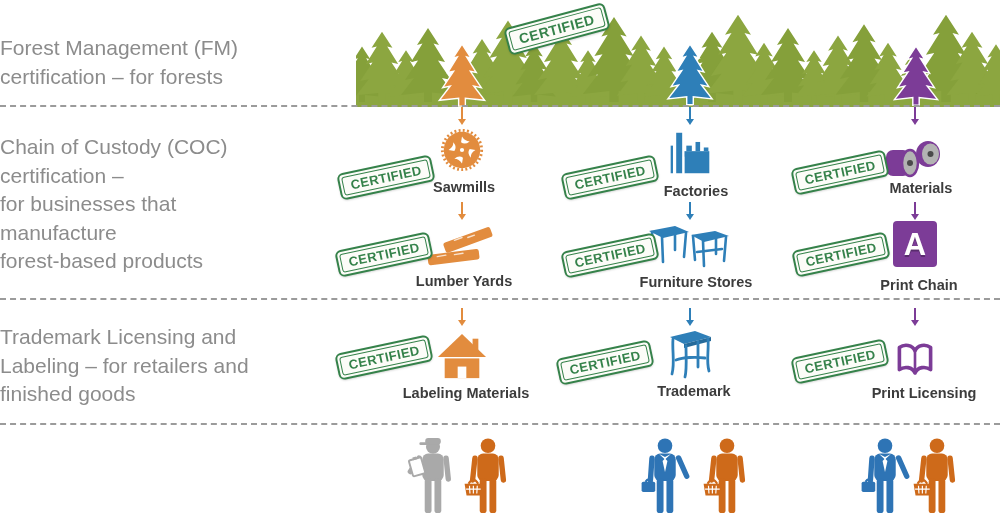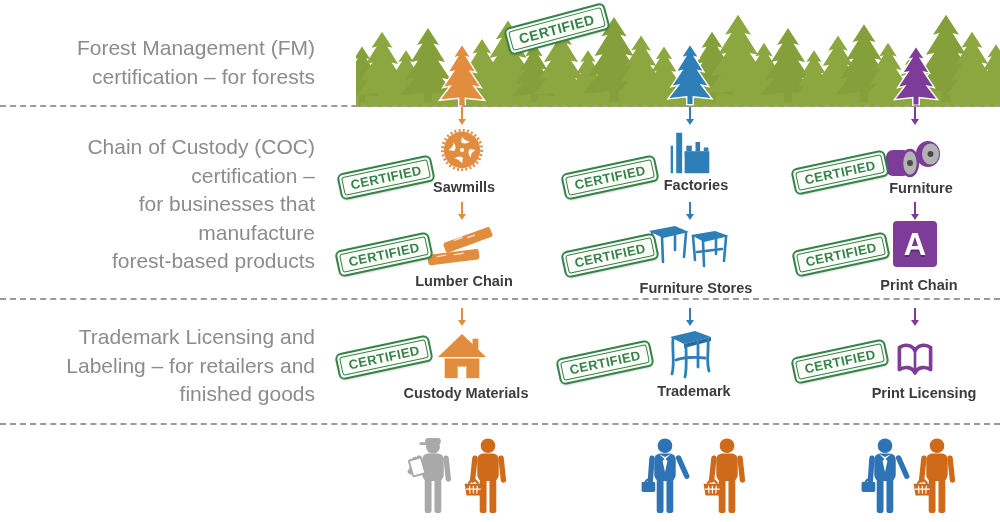--- a/index.html
+++ b/index.html
@@ -1,19 +1,19 @@
 <!DOCTYPE html>
 <html><head>
 <meta charset="utf-8">
 <style>
   html,body{margin:0;padding:0;background:#fff;}
   #canvas{position:relative;width:1000px;height:522px;background:#fff;overflow:hidden;
           font-family:"Liberation Sans",sans-serif;}
   .divider{position:absolute;left:0;width:1000px;height:0;border-top:2px dashed #9b9b9b;z-index:3;}
-  .leftlab{position:absolute;left:0;width:315px;text-align:right;color:#8c8c8c;
+  .leftlab{position:absolute;left:0;width:315px;text-align:left;color:#8c8c8c;
            font-size:21px;line-height:1.36;white-space:pre-line;z-index:4;}
   #forest-svg{position:absolute;left:356px;top:0;z-index:1;}
   .stamp{position:absolute;z-index:5;transform:rotate(var(--rot,-12deg));
          background:#fcfcf8;border:2px solid #35824a;border-radius:6px;padding:2px;
          box-shadow:0 1px 2px rgba(0,0,0,.15);}
   .stamp-inner{display:block;border:1.6px solid #35824a;border-radius:3px;padding:1px 7px;
          color:#35824a;font-weight:bold;font-size:13px;letter-spacing:.4px;white-space:nowrap;}
   .stamp.lg .stamp-inner{font-size:14px;padding:1px 8px;}
   .arrow{position:absolute;transform:translateX(-50%);display:flex;flex-direction:column;
          align-items:center;z-index:4;}
@@ -166,80 +166,80 @@
       <g fill="#E28C3E">
         <rect x="18" y="8" width="52" height="11" rx="2.5" transform="rotate(-20 44 13)"></rect>
         <rect x="2" y="26" width="54" height="11" rx="2.5" transform="rotate(-7 29 31)"></rect>
       </g>
       <g stroke="#fff" stroke-width="1.4" opacity=".75" stroke-linecap="round" fill="none">
         <path d="M30,14 l8,-3 M44,11 l7,-2.5"></path>
         <path d="M12,31 l9,-1.5 M30,29 l9,-1.5"></path>
       </g>
     </svg>
   </div>
-  <div class="stage-label" style="left:464px;top:273px">Lumber Chain</div>
+  <div class="stage-label" style="left:464px;top:273px">Lumber Yards</div>
   <div class="icon" style="left:462px;top:331px">
     <svg width="50" height="50" viewBox="0 0 52 50">
       <rect x="37" y="7" width="6" height="12" fill="#E28C3E"></rect>
       <polygon points="26,2 1,26 51,26" fill="#E28C3E"></polygon>
       <rect x="8" y="27.5" width="36" height="20.5" fill="#E28C3E"></rect>
       <rect x="21.5" y="36" width="9" height="12" fill="#fff"></rect>
     </svg>
   </div>
-  <div class="stage-label" style="left:466px;top:385px">Custody Materials</div>
+  <div class="stage-label" style="left:466px;top:385px">Labeling Materials</div>
 
   <div class="icon" style="left:690px;top:130px">
     <svg width="46" height="46" viewBox="0 0 50 48">
       <g fill="#2E7FB8">
         <rect x="4" y="16" width="2.5" height="30"></rect>
         <rect x="10" y="2" width="6.5" height="44"></rect>
         <rect x="19" y="22" width="27" height="24"></rect>
         <rect x="21" y="16" width="6" height="6"></rect>
         <rect x="31" y="12" width="5" height="10"></rect>
         <rect x="40" y="18" width="5" height="4"></rect>
       </g>
       <rect x="17.2" y="28" width="1.6" height="18" fill="#fff"></rect>
     </svg>
   </div>
-  <div class="stage-label" style="left:696px;top:177px">Factories</div>
+  <div class="stage-label" style="left:696px;top:183px">Factories</div>
   <div class="icon" style="left:690px;top:222px">
     <svg width="86" height="46" viewBox="0 0 86 46">
       <g>
         <polygon points="2,9 28,4 42,10 16,16" fill="#2E7FB8"></polygon>
         <path d="M5,10 L7,34 M15,15 L16,40 M28,6 L28,28 M39,11 L37,35" stroke="#2E7FB8" stroke-width="2.6" fill="none" stroke-linecap="round"></path>
       </g>
       <g transform="translate(42,6)">
         <polygon points="2,7 26,3 40,8 15,14" fill="#2E7FB8"></polygon>
         <path d="M4,8 L6,32 M14,13 L15,38 M27,5 L27,26 M37,9 L35,33" stroke="#2E7FB8" stroke-width="2.6" fill="none" stroke-linecap="round"></path>
         <path d="M8,24 L33,21" stroke="#2E7FB8" stroke-width="2.6" fill="none" stroke-linecap="round"></path>
       </g>
     </svg>
   </div>
-  <div class="stage-label" style="left:696px;top:280px">Furniture Stores</div>
+  <div class="stage-label" style="left:696px;top:274px">Furniture Stores</div>
   <div class="icon" style="left:690px;top:327px">
     <svg width="46" height="52" viewBox="0 0 46 52">
       <polygon points="3,10 28,4 44,10 17,17" fill="#2E7FB8"></polygon>
       <polygon points="17,17 44,10 44,14 17,21" fill="#256a9a"></polygon>
       <path d="M6,12 C5,24 8,36 5,47 M41,12 C42,24 39,34 42,44 M19,19 C19,30 20,42 18,50 M31,15 C31,24 31,32 31,40" stroke="#2E7FB8" stroke-width="2.8" fill="none" stroke-linecap="round"></path>
       <path d="M9,33 C16,30 30,30 38,31" stroke="#2E7FB8" stroke-width="2.8" fill="none" stroke-linecap="round"></path>
     </svg>
   </div>
   <div class="stage-label" style="left:694px;top:383px">Trademark</div>
 
   <div class="icon" style="left:916px;top:134px">
     <svg width="62" height="44" viewBox="0 0 62 44">
       <rect x="1" y="16" width="24" height="26" rx="7" fill="#7C3C97"></rect>
       <ellipse cx="25" cy="29" rx="8" ry="13" fill="#B3B3B3" stroke="#7C3C97" stroke-width="2.5"></ellipse>
       <circle cx="25" cy="29" r="3" fill="#4a4a4a"></circle>
       <ellipse cx="43" cy="20" rx="12" ry="13" fill="#7C3C97"></ellipse>
       <ellipse cx="45.5" cy="20" rx="8.5" ry="10.5" fill="#B3B3B3"></ellipse>
       <circle cx="45.5" cy="20" r="3" fill="#4a4a4a"></circle>
     </svg>
   </div>
-  <div class="stage-label" style="left:921px;top:180px">Furniture</div>
+  <div class="stage-label" style="left:921px;top:180px">Materials</div>
   <div class="icon" style="left:915px;top:221px">
     <div class="print-a">
         <span style="line-height:1">A</span>
       </div>
   </div>
   <div class="stage-label" style="left:919px;top:277px">Print Chain</div>
   <div class="icon" style="left:915px;top:339px">
     <svg width="46" height="40" viewBox="0 0 56 46">
       <path d="M9,36 L9,9 C15,4.5 25,5.5 28,13 C31,5.5 41,4.5 47,9 L47,36 C41,31.5 31,32.5 28,40 C25,32.5 15,31.5 9,36 Z" fill="none" stroke="#7C3C97" stroke-width="4.4" stroke-linejoin="round" stroke-linecap="round"></path>
       <path d="M28,13 L28,40" stroke="#7C3C97" stroke-width="3.2"></path>

